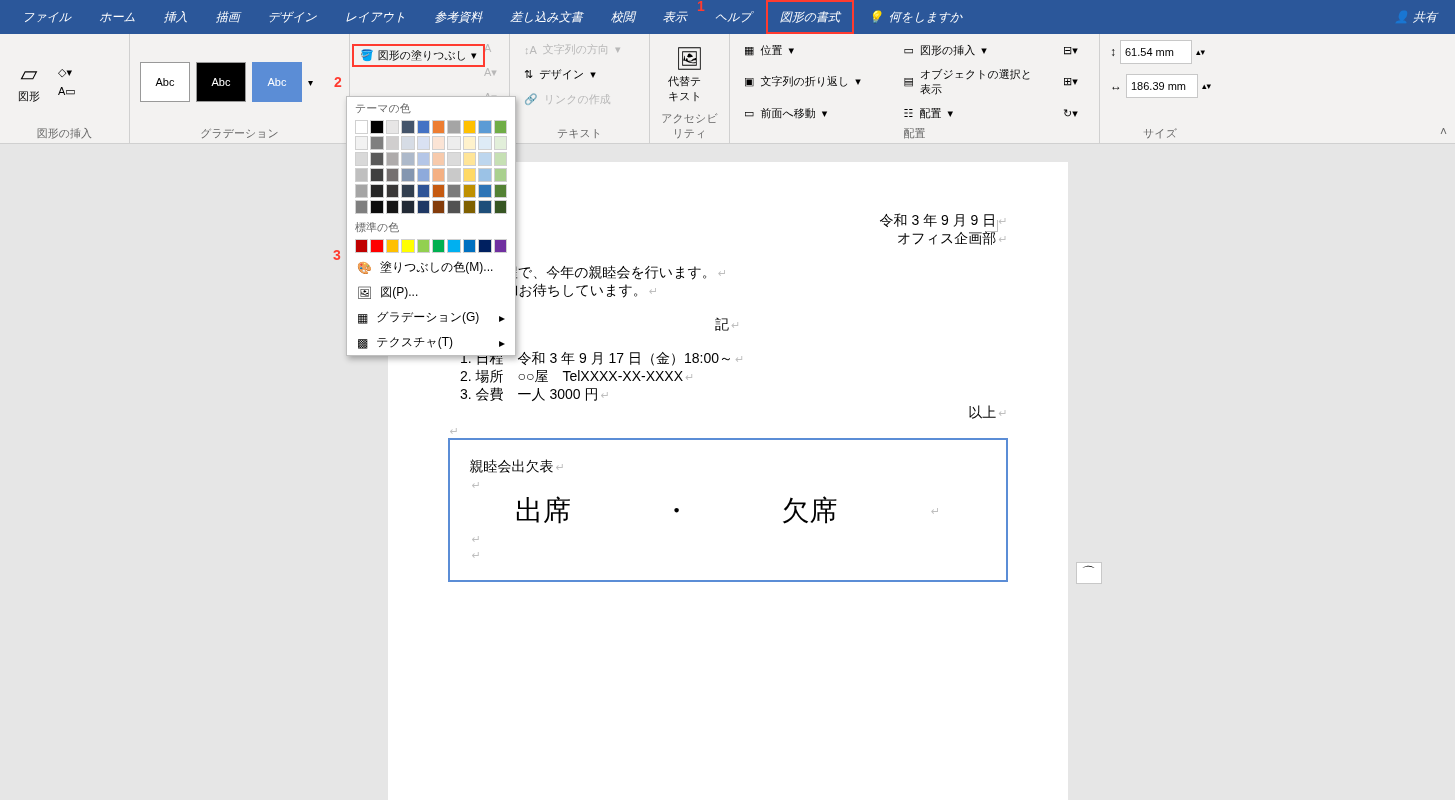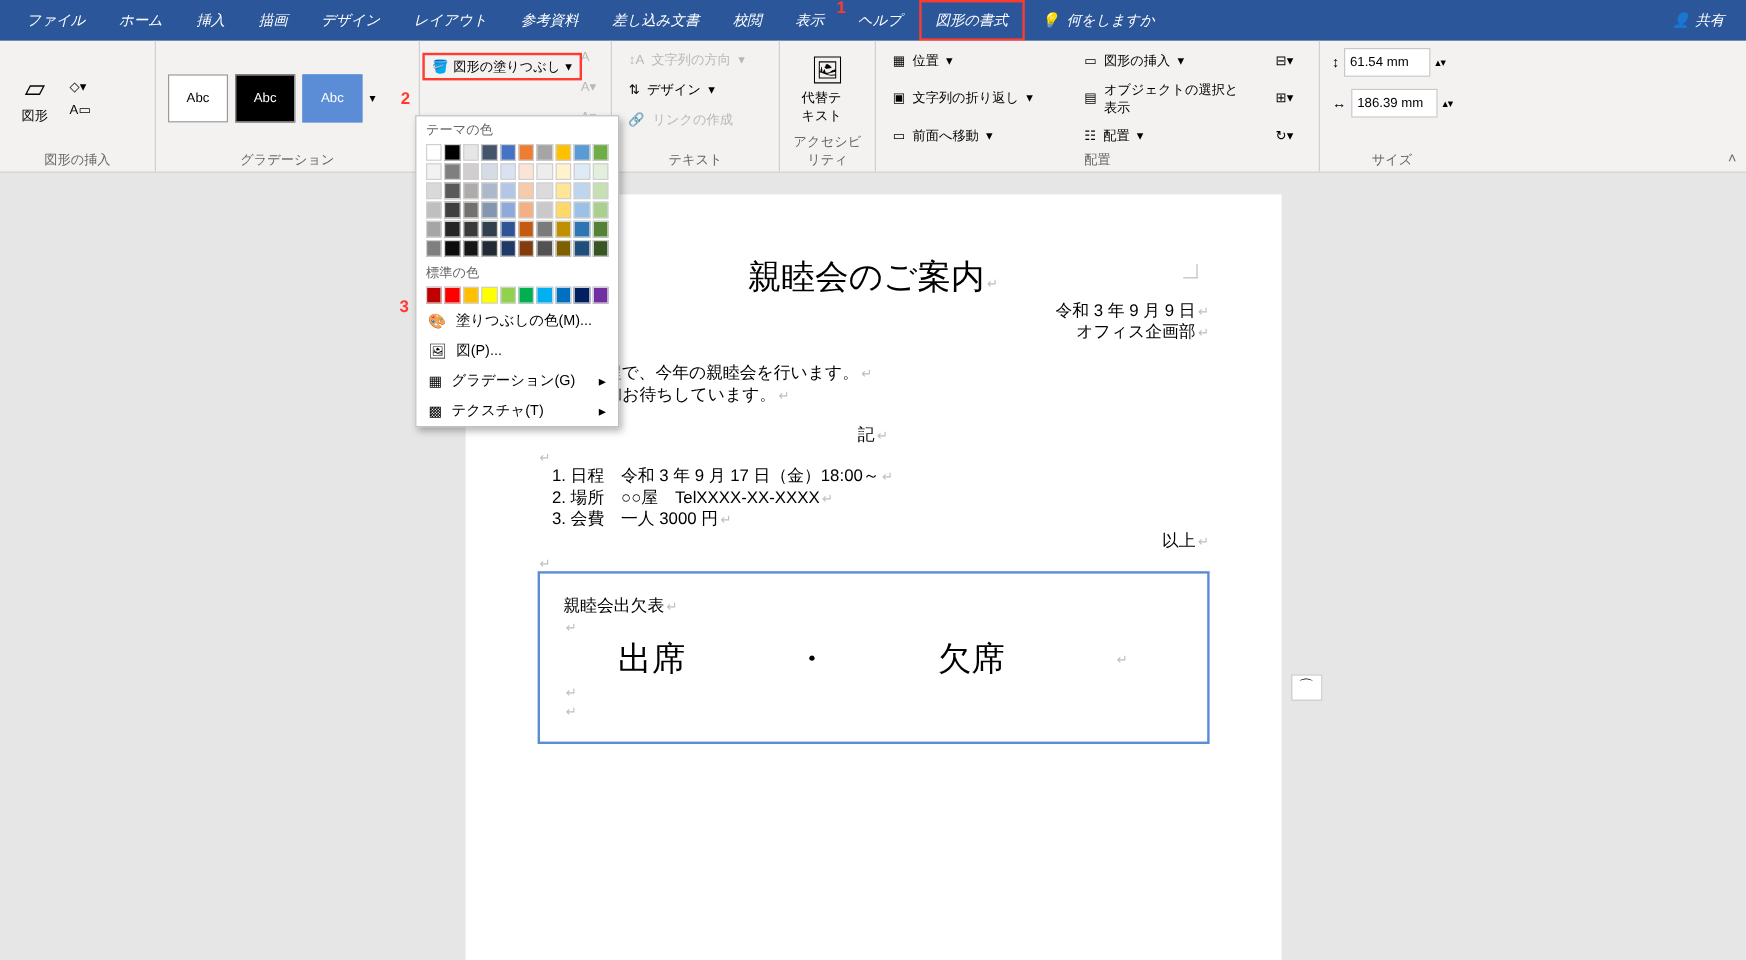--- a/index.html
+++ b/index.html
@@ -329,21 +329,20 @@
       <span>▩</span>
       <span>テクスチャ(T)</span>
       <span style="margin-left:auto;">▸</span>
     </div>
   </div>
 </div>
 
 <div class="canvas">
   <div class="page">
     <span class="corner"></span>
-    <h1 class="para-mark">親睦会のご案内</h1>
     <p class="date para-mark">令和 3 年 9 月 9 日</p>
     <p class="dept para-mark">オフィス企画部</p>
     <p class="para-mark"> </p>
     <p class="para-mark">下記の日程で、今年の親睦会を行います。</p>
     <p class="para-mark">ぜひご参加お待ちしています。</p>
     <p class="para-mark"> </p>
     <p class="rec para-mark">記</p>
     <p class="para-mark"> </p>
     <ol>
       <li class="para-mark">日程　令和 3 年 9 月 17 日（金）18:00～</li>

